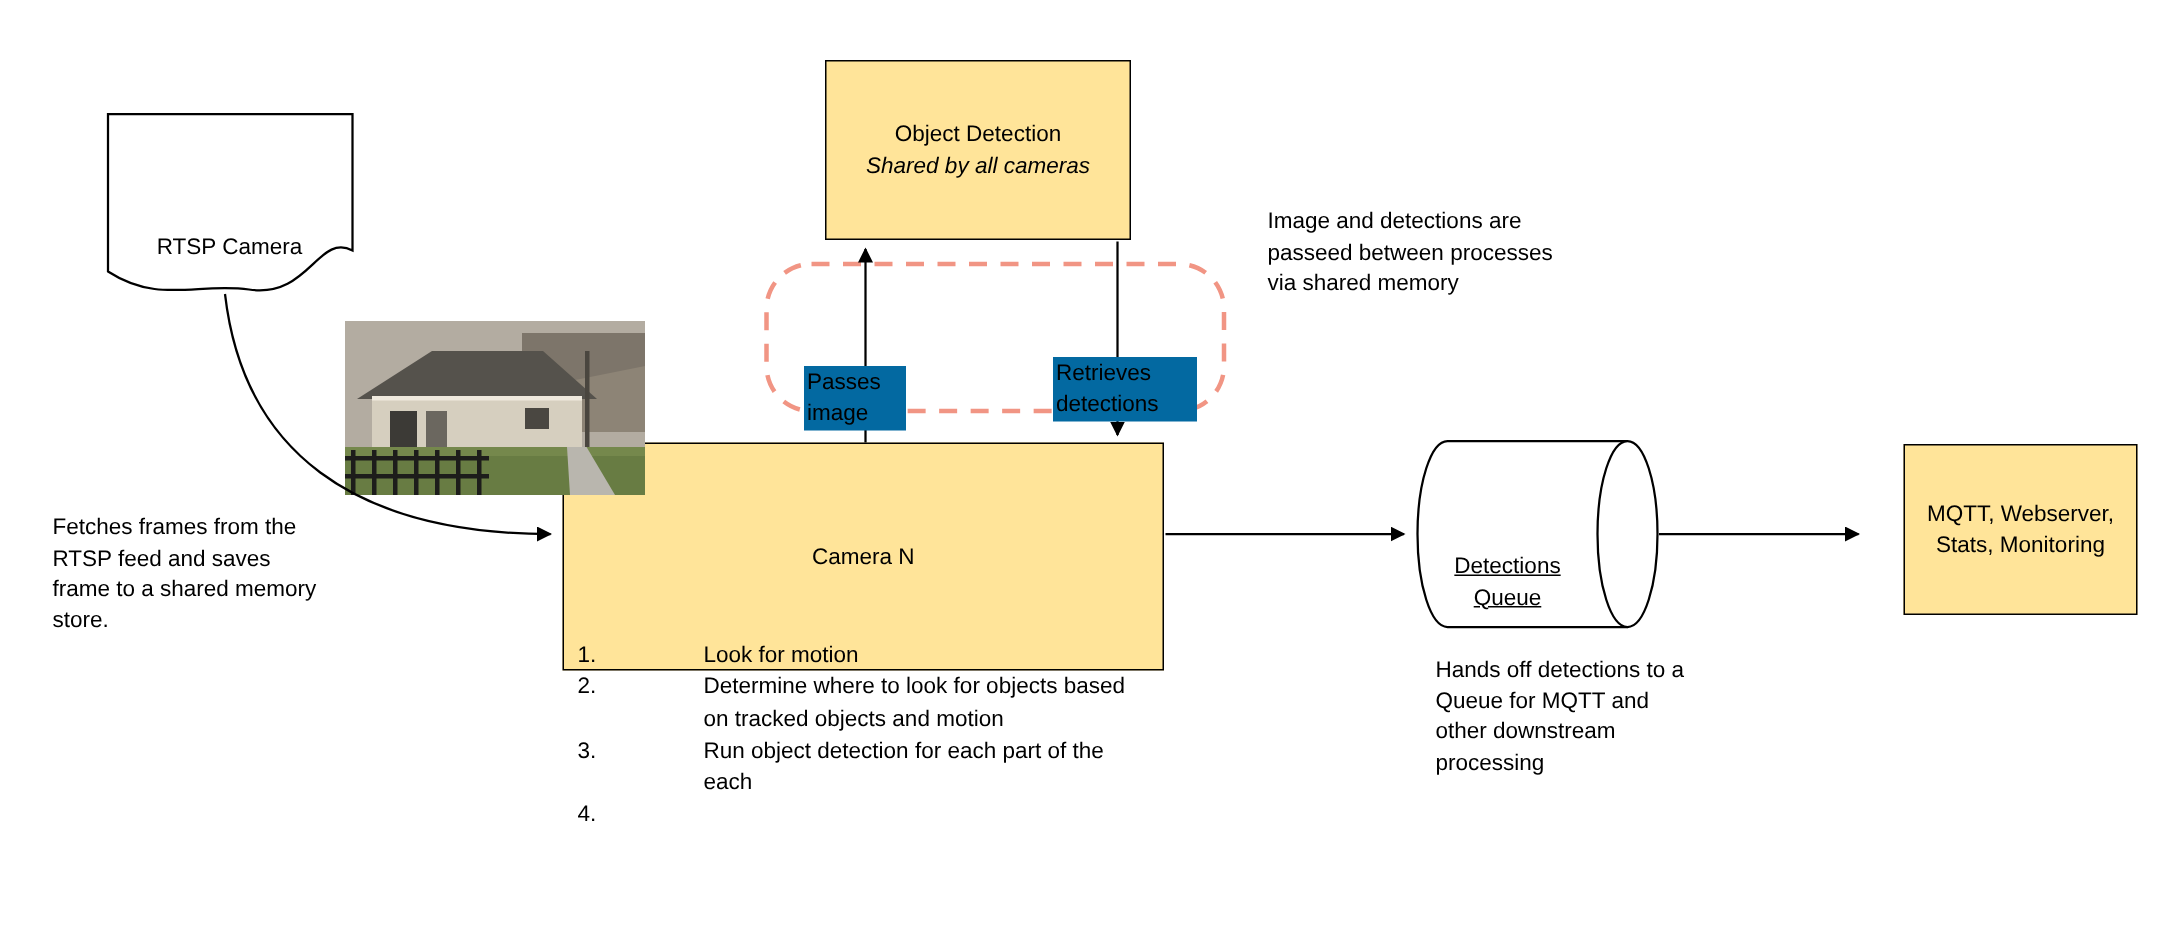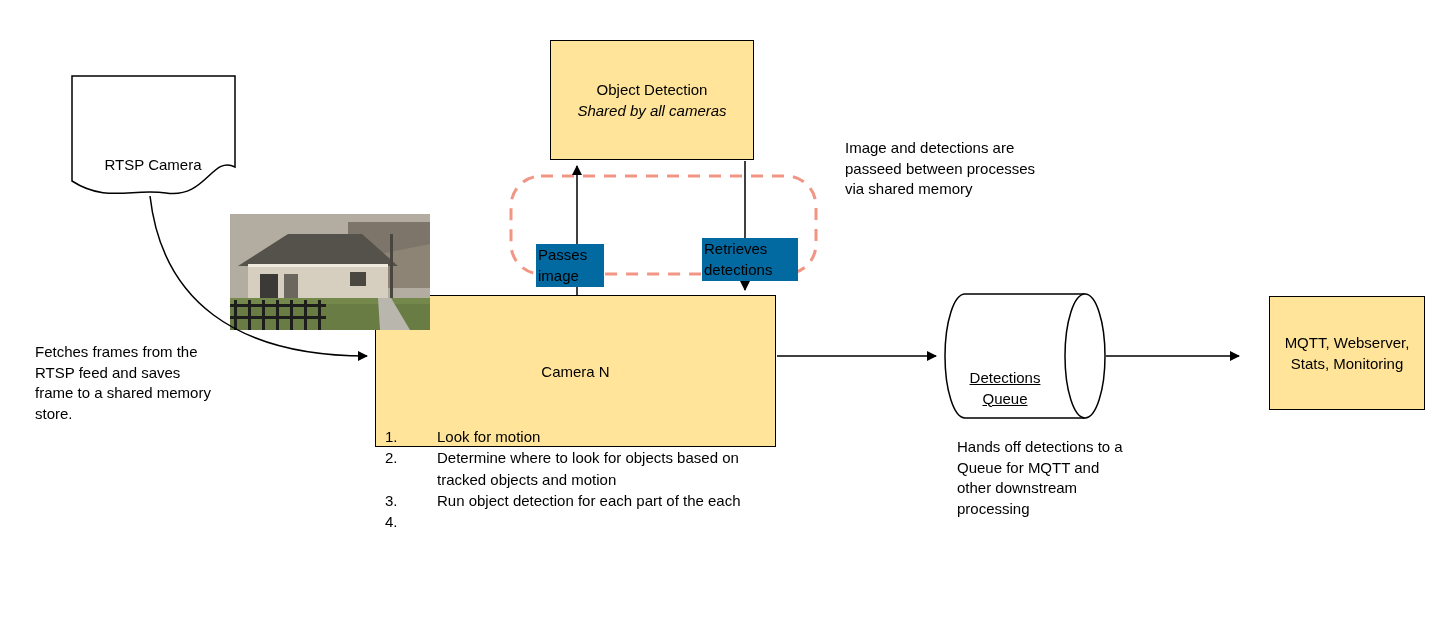--- a/index.html
+++ b/index.html
@@ -29,21 +29,21 @@
   .z6{z-index:6;margin-top:35px;}
   .center{text-align:center;}
   .preline{white-space:pre-line;}
   .whitebg{background:#0369a1;padding:1px 2px;}
   .bold{font-weight:bold;}
   
   ol.steps{list-style:none;margin:0;padding:0;counter-reset:step;}
   ol.steps li{display:flex;counter-increment:step;line-height:1.42;}
   ol.steps li .num{flex:0 0 52px;}
   ol.steps li .num::before{content:counter(step) ".";}
-  ol.steps li .step-text{flex:1;}
+  ol.steps li .step-text{flex:1;margin-left:32px;}
   
   #photo{position:absolute;left:230px;top:214px;width:200px;height:116px;z-index:4;}
   #photo svg{display:block;}
 </style>
 </head>
 <body>
 
 <div id="canvas">
 
   <svg id="shape-layer" width="1448" height="625" viewBox="0 0 1448 625">

